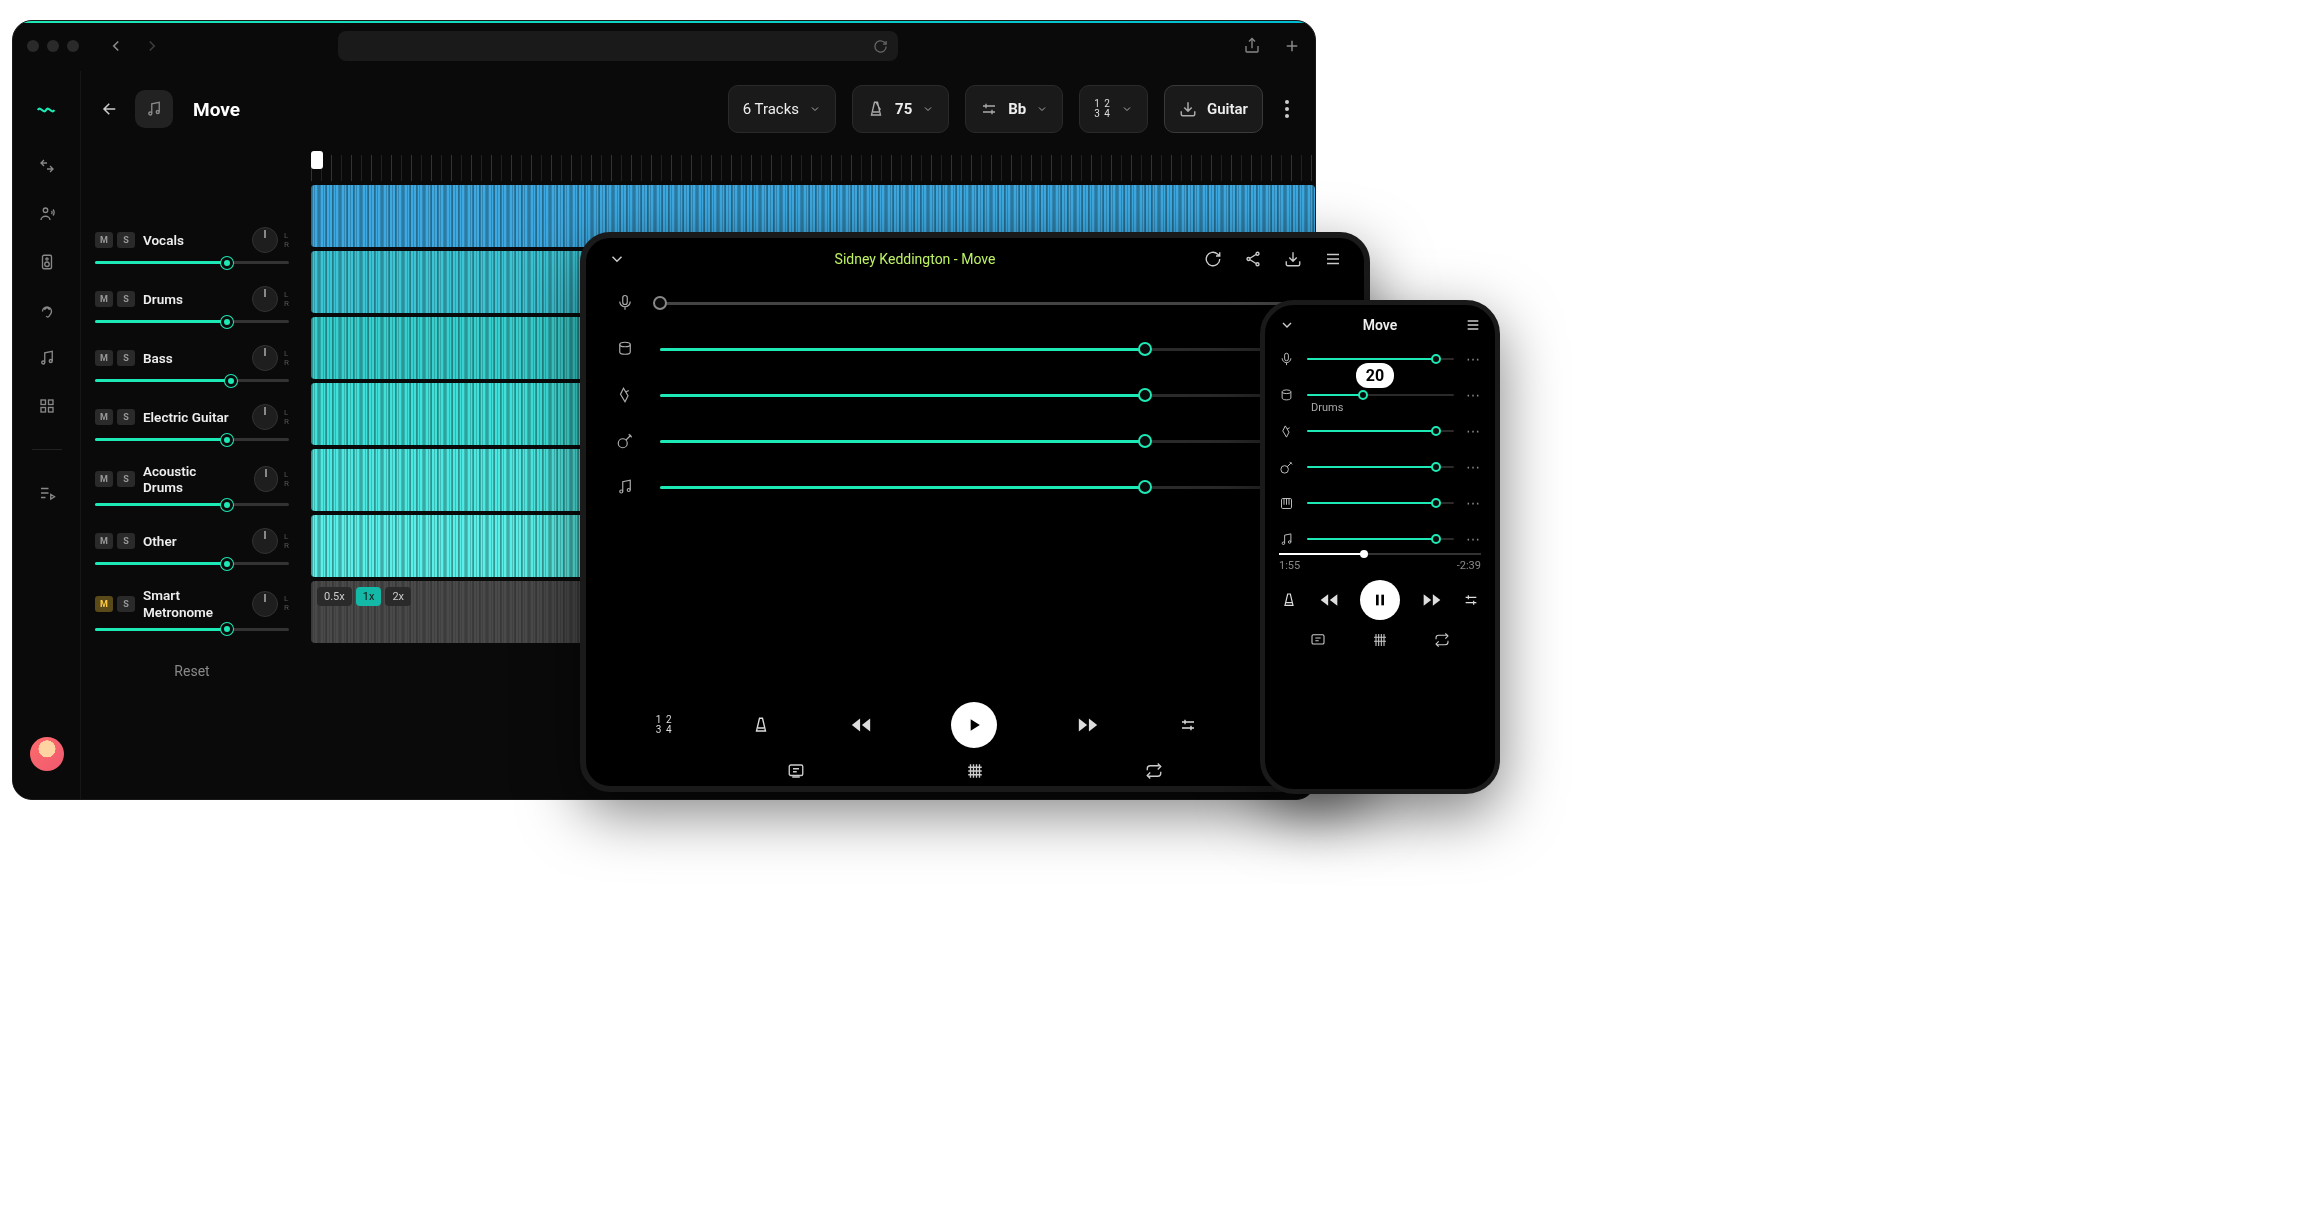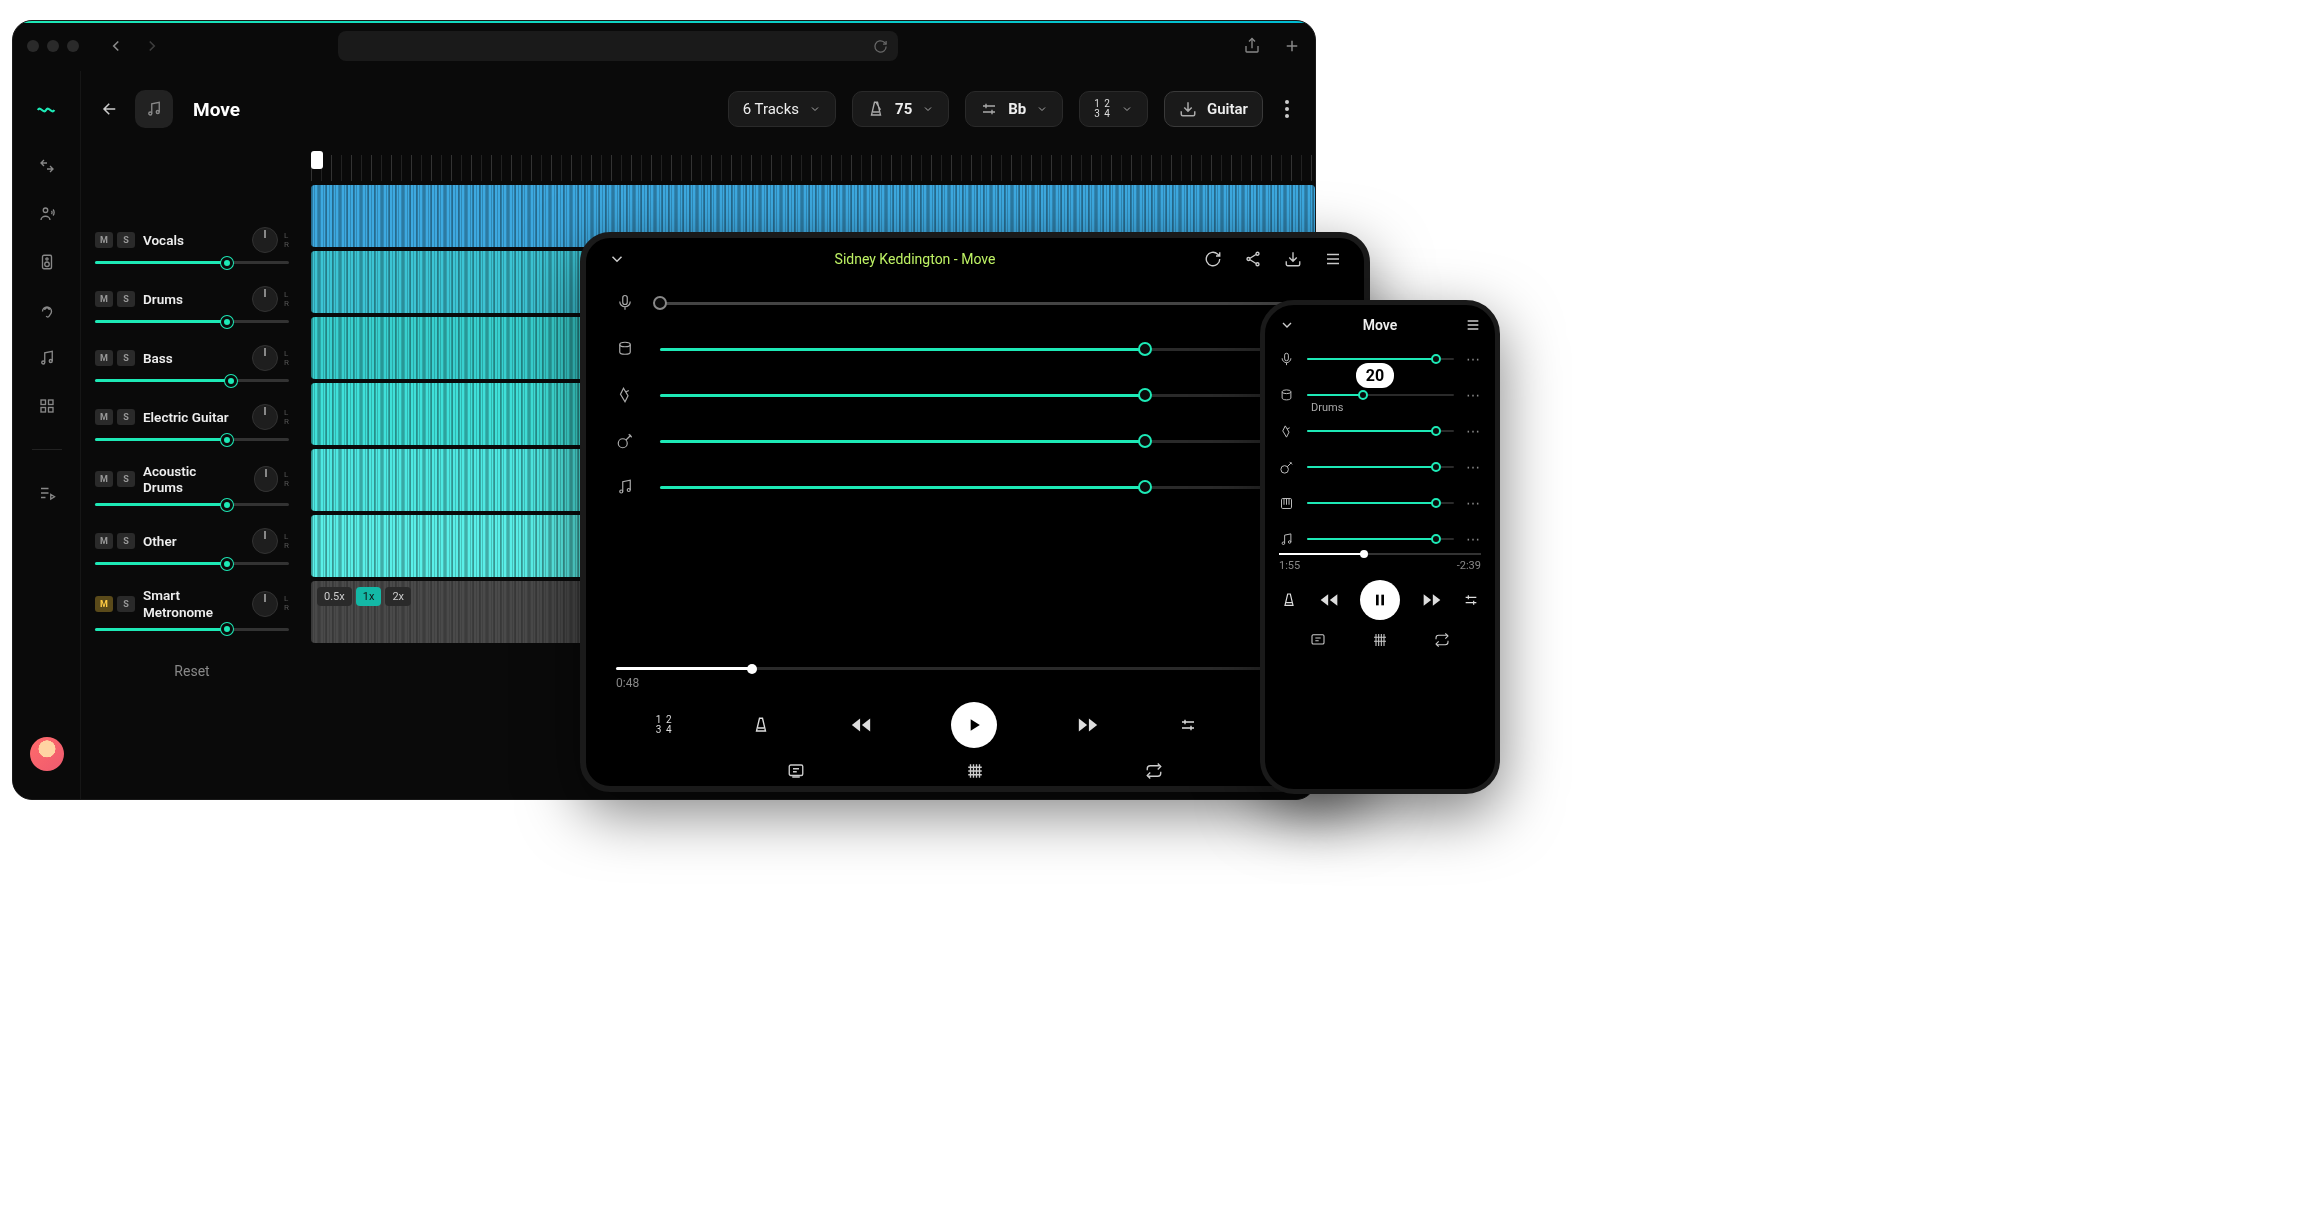--- a/index.html
+++ b/index.html
@@ -29,21 +29,21 @@
 .rail .divider{ width:30px; height:1px; background:#222; margin:4px 0; }
 .rail .avatar{ margin-top:auto; width:34px; height:34px; border-radius:50%; background:linear-gradient(135deg,#ff6b6b,#ee5a6f); position:relative; overflow:hidden; }
 .rail .avatar::after{ content:""; position:absolute; inset:0; background:radial-gradient(circle at 50% 35%,#ffd4a3 0 30%,transparent 31%); }
 
 .main{ flex:1; display:flex; flex-direction:column; }
 .toolbar{ height:76px; display:flex; align-items:center; padding:0 20px; gap:16px; }
 .tb-back{ color:#ccc; }
 .tb-icon{ width:38px; height:38px; border-radius:10px; background:#222; display:flex; align-items:center; justify-content:center; color:#888; }
 .tb-title{ color:#fff; font-weight:700; font-size:19px; margin-left:4px; }
 .tb-spacer{ flex:1; }
-.pill{ height:36px; padding:0 14px; background:#1a1a1a; border-radius:10px; display:flex; align-items:center; gap:10px; color:#eee; font-size:15px; cursor:pointer; border:1px solid #2a2a2a; }
+.pill{ height:48px; padding:0 14px; background:#1a1a1a; border-radius:10px; display:flex; align-items:center; gap:10px; color:#eee; font-size:15px; cursor:pointer; border:1px solid #2a2a2a; }
 .pill.export{ border:1px solid #3a3a3a; font-weight:600; }
 .pill svg{ color:#aaa; }
 .more{ color:#ccc; padding:0 6px; cursor:pointer; }
 
 .content{ flex:1; display:flex; overflow:hidden; position:relative; }
 .trackpanel{ width:222px; padding:80px 14px 0 14px; display:flex; flex-direction:column; gap:22px; }
 .track{ display:flex; flex-direction:column; gap:8px; }
 .track-head{ display:flex; align-items:center; gap:8px; }
 .ms{ display:flex; gap:4px; }
 .ms span{ width:18px; height:16px; border-radius:3px; background:#2a2a2a; color:#999; font-size:9px; font-weight:700; display:flex; align-items:center; justify-content:center; cursor:pointer; }
@@ -551,27 +551,20 @@
             <circle cx="17" cy="16" r="2"></circle>
           </svg>
     </div>
     <div class="mslider">
       <div class="mfill" style="width:72%"></div>
       <div class="mthumb" style="left:72%"></div>
     </div>
       </div>
     </div>
 
-  <div class="tab-progress">
-    <div class="tprog">
-        <div class="tfill"></div>
-        <div class="tthumb"></div>
-      </div>
-    <div class="ttime">0:48</div>
-  </div>
   <div class="transport">
     <div class="countin">1 2<br>3 4</div>
     <svg class="ic" viewBox="0 0 24 24" fill="none" stroke="currentColor" stroke-width="1.8">
         <path d="M10 3h4l4 17H6zM8 16h8"></path>
       </svg>
     <svg class="ic-lg" viewBox="0 0 24 24" fill="currentColor">
         <path d="M11 19l-9-7 9-7zM22 19l-9-7 9-7z"></path>
       </svg>
     <div class="play">
       <svg width="20" height="20" viewBox="0 0 24 24" fill="currentColor">

